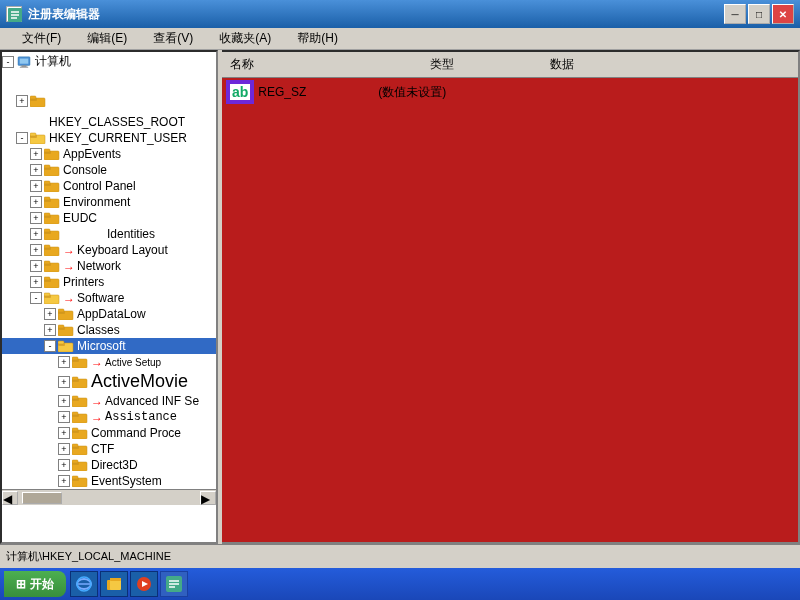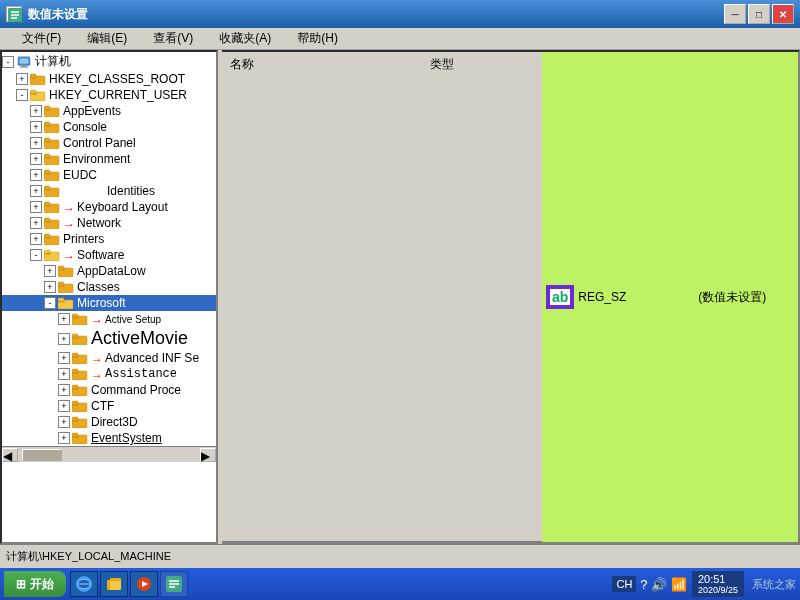--- a/index.html
+++ b/index.html
@@ -81,25 +81,26 @@
       background: white;
       border: 2px inset #808080;
       overflow-y: auto;
       overflow-x: auto;
       position: relative;
     }
 
     
     .detail-pane {
       flex: 1;
-      background: #bef264;
+      background: #b91c1c;
       border: 2px inset #808080;
       border-left: none;
       overflow: auto;
       display: flex;
+      flex-direction: column;
     }
 
     .detail-header {
       display: flex;
       background: #d4d0c8;
       border-bottom: 1px solid #808080;
       padding: 2px 0;
     }
     .detail-col {
       padding: 2px 8px;
@@ -223,21 +224,21 @@
 
 <div class="title-bar">
   <div class="title-bar-icon">
     <svg width="16" height="16" viewBox="0 0 16 16">
       <rect x="1" y="1" width="14" height="14" fill="#4a8" rx="1"></rect>
       <line x1="4" y1="5" x2="12" y2="5" stroke="white" stroke-width="1.5"></line>
       <line x1="4" y1="8" x2="12" y2="8" stroke="white" stroke-width="1.5"></line>
       <line x1="4" y1="11" x2="10" y2="11" stroke="white" stroke-width="1.5"></line>
     </svg>
   </div>
-  <span class="title-bar-text">数值未设置</span>
+  <span class="title-bar-text">注册表编辑器</span>
   <div class="title-bar-buttons">
     <div class="title-btn">─</div>
     <div class="title-btn">□</div>
     <div class="title-btn close">✕</div>
   </div>
 </div>
 
 <div class="menu-bar">
   <div class="menu-item">文件(F)</div>
   <div class="menu-item">编辑(E)</div>
@@ -260,21 +261,21 @@
   </svg></span>
         <span style="font-size:12px;">计算机</span>
       </div>
       <div class="tree-item" style="padding-left: 14px;">
         <span class="tree-expander">+</span>
         <span class="folder-icon"><svg width="16" height="12" viewBox="0 0 16 12">
     <rect x="0" y="3" width="15" height="9" rx="1" fill="#e8a820" stroke="#c8901a" stroke-width="0.5"></rect>
     <rect x="0" y="3" width="7" height="3" rx="1" fill="#c8901a" opacity="0.6"></rect>
     <rect x="0" y="1" width="6" height="3" rx="1" fill="#e8a820" stroke="#c8901a" stroke-width="0.5"></rect>
   </svg></span>
-        <span style="font-size:12px;">HKEY_CLASSES_ROOT</span>
+        <span style="font-size:12px;margin-top:43px;">HKEY_CLASSES_ROOT</span>
       </div>
       <div class="tree-item" style="padding-left: 14px;">
         <span class="tree-expander">-</span>
         <span class="folder-icon"><svg width="16" height="12" viewBox="0 0 16 12">
     <rect x="0" y="3" width="15" height="9" rx="1" fill="#f5c842" stroke="#c8901a" stroke-width="0.5"></rect>
     <rect x="0" y="3" width="7" height="3" rx="1" fill="#c8901a" opacity="0.6"></rect>
     <rect x="0" y="1" width="6" height="3" rx="1" fill="#f5c842" stroke="#c8901a" stroke-width="0.5"></rect>
   </svg></span>
         <span style="font-size:12px;">HKEY_CURRENT_USER</span>
       </div>
@@ -464,37 +465,38 @@
   </svg></span>
         <span style="font-size:12px;">Direct3D</span>
       </div>
       <div class="tree-item" style="padding-left: 56px;">
         <span class="tree-expander">+</span>
         <span class="folder-icon"><svg width="16" height="12" viewBox="0 0 16 12">
     <rect x="0" y="3" width="15" height="9" rx="1" fill="#e8a820" stroke="#c8901a" stroke-width="0.5"></rect>
     <rect x="0" y="3" width="7" height="3" rx="1" fill="#c8901a" opacity="0.6"></rect>
     <rect x="0" y="1" width="6" height="3" rx="1" fill="#e8a820" stroke="#c8901a" stroke-width="0.5"></rect>
   </svg></span>
-        <span style="font-size:12px;text-decoration:underline;">EventSystem</span>
+        <span style="font-size:12px;">EventSystem</span>
       </div>
       <div class="h-scrollbar" style="display: flex; height: 16px; border-top: 1px solid rgb(128, 128, 128);">
         <div style="width:16px;height:14px;background:#d4d0c8;border:1px outset #fff;flex-shrink:0;">◀</div>
 <div style="flex:1;background:#d4d0c8;position:relative;height:14px;">
   <div style="width:40px;height:12px;background:#b0a898;position:absolute;left:4px;top:1px;border:1px outset #fff;"></div>
 </div>
 <div style="width:16px;height:14px;background:#d4d0c8;border:1px outset #fff;flex-shrink:0;">▶</div>
       </div>
     </div>
 
   <div class="splitter"></div>
 
   <div class="detail-pane">
     <div class="detail-header">
       <div class="detail-col col-name">名称</div>
       <div class="detail-col col-type">类型</div>
+      <div class="detail-col col-data">数据</div>
     </div>
     <div class="detail-row">
       <span style="margin-right:4px; color:#1a6; font-size:14px; font-weight:bold; border:4px solid #6d28d9; padding:0 2px; background:#fff;">ab</span>
       <span class="col-type">REG_SZ</span>
       <span class="col-data">(数值未设置)</span>
     </div>
   </div>
 </div>
 
 <div class="status-bar">
@@ -532,25 +534,13 @@
 
   <div style="width:28px;height:26px;background:#3060c0;border:1px solid #1a40a0;display:flex;align-items:center;justify-content:center;margin-right:8px;cursor:pointer;">
     <svg width="18" height="18" viewBox="0 0 18 18">
       <rect x="1" y="1" width="16" height="16" fill="#4a8" rx="2"></rect>
       <line x1="4" y1="6" x2="14" y2="6" stroke="white" stroke-width="1.5"></line>
       <line x1="4" y1="9" x2="14" y2="9" stroke="white" stroke-width="1.5"></line>
       <line x1="4" y1="12" x2="10" y2="12" stroke="white" stroke-width="1.5"></line>
     </svg>
   </div>
 
-  <div class="taskbar-right">
-    <span style="background:#1a3a80;padding:2px 4px;font-size:11px;color:white;">CH</span>
-    <span style="color:white;font-size:13px;">?</span>
-    <span style="color:white;font-size:13px;">🔊</span>
-    <span style="color:white;font-size:13px;">📶</span>
-    <div class="clock">
-      <div>20:51</div>
-      <div style="font-size:9px;">2020/9/25</div>
-    </div>
-
-    <div style="color:#acd;font-size:11px;margin-left:4px;">系统之家</div>
-  </div>
 </div>
 
 </body></html>

